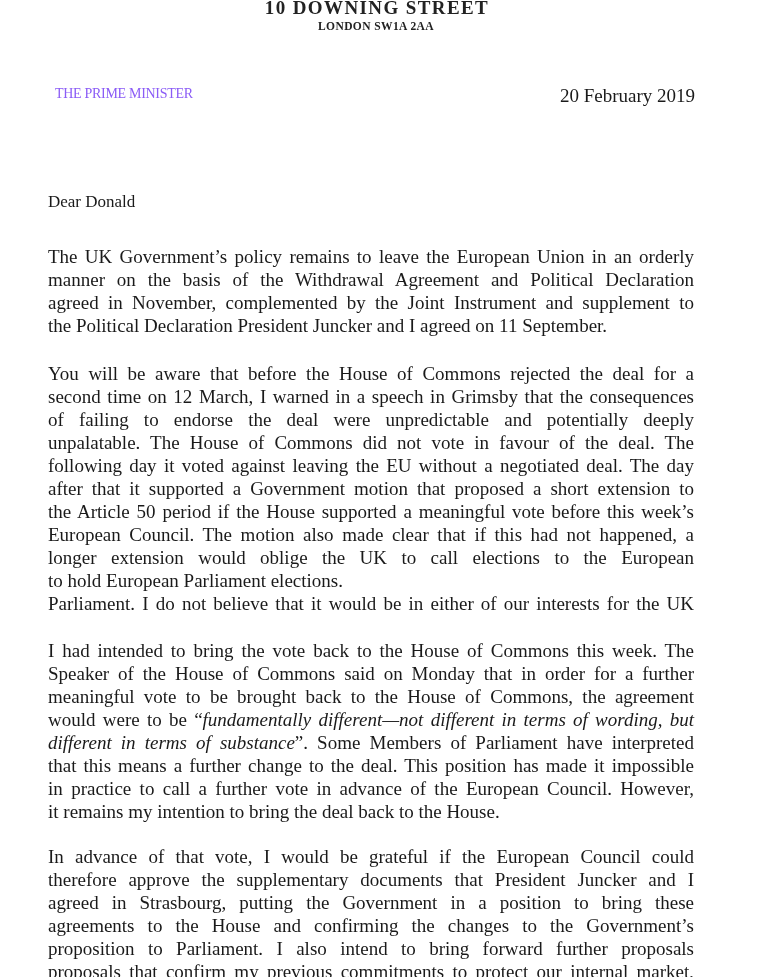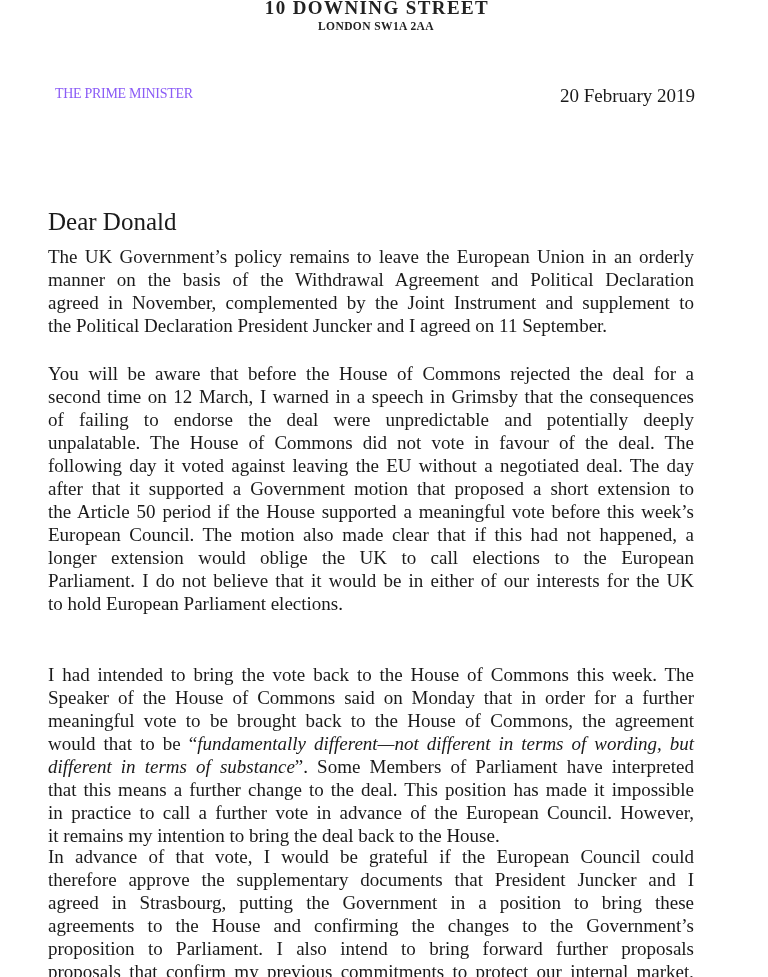--- a/index.html
+++ b/index.html
@@ -50,43 +50,43 @@
     .date {
       position: absolute;
       right: 73px;
       top: 85px;
       font-size: 19px;
       color: #1a1a1a;
     }
     .salutation {
       position: absolute;
       left: 48px;
-      top: 208px;
-      font-size: 25px;
+      top: 192px;
+      font-size: 17px;
     }
     .para {
       position: absolute;
       left: 48px;
       width: 646px;
       font-size: 19px;
       line-height: 23px;
       margin: 0;
     }
     .para .ln {
       display: block;
       white-space: nowrap;
       text-align: justify;
       text-align-last: justify;
     }
     .para .ln.last {
       text-align-last: left;
     }
     #p1 { top: 245px; }
     #p2 { top: 362px; }
-    #p3 { top: 663px; }
+    #p3 { top: 639px; }
     #p4 { top: 845px; }
     em { font-style: italic; }
   </style>
 </head>
 <body>
 
 <div class="letterhead">
   <div class="address">10 DOWNING STREET</div>
   <div class="postcode">LONDON SW1A 2AA</div>
 </div>
@@ -106,29 +106,29 @@
 <p class="para" id="p2">
   <span class="ln">You will be aware that before the House of Commons rejected the deal for a</span>
   <span class="ln">second time on 12 March, I warned in a speech in Grimsby that the consequences</span>
   <span class="ln">of failing to endorse the deal were unpredictable and potentially deeply</span>
   <span class="ln">unpalatable.  The House of Commons did not vote in favour of the deal.  The</span>
   <span class="ln">following day it voted against leaving the EU without a negotiated deal.  The day</span>
   <span class="ln">after that it supported a Government motion that proposed a short extension to</span>
   <span class="ln">the Article 50 period if the House supported a meaningful vote before this week’s</span>
   <span class="ln">European Council.  The motion also made clear that if this had not happened, a</span>
   <span class="ln">longer extension would oblige the UK to call elections to the European</span>
+  <span class="ln last">to hold European Parliament elections.</span>
   <span class="ln">Parliament.  I do not believe that it would be in either of our interests for the UK</span>
-  <span class="ln last">to hold European Parliament elections.</span>
 </p>
 
 <p class="para" id="p3">
   <span class="ln">I had intended to bring the vote back to the House of Commons this week. The</span>
   <span class="ln">Speaker of the House of Commons said on Monday that in order for a further</span>
   <span class="ln">meaningful vote to be brought back to the House of Commons, the agreement</span>
-  <span class="ln"><span>would that to be “</span><em>fundamentally different—not different in terms of wording, but</em></span>
+  <span class="ln"><span>would were to be “</span><em>fundamentally different—not different in terms of wording, but</em></span>
   <span class="ln"><em>different in terms of substance</em><span>”. Some Members of Parliament have interpreted</span></span>
   <span class="ln">that this means a further change to the deal. This position has made it impossible</span>
   <span class="ln">in practice to call a further vote in advance of the European Council.  However,</span>
   <span class="ln last">it remains my intention to bring the deal back to the House.</span>
 </p>
 
 <p class="para" id="p4">
   <span class="ln">In advance of that vote, I would be grateful if the European Council could</span>
   <span class="ln">therefore approve the supplementary documents that President Juncker and I</span>
   <span class="ln">agreed in Strasbourg, putting the Government in a position to bring these</span>

